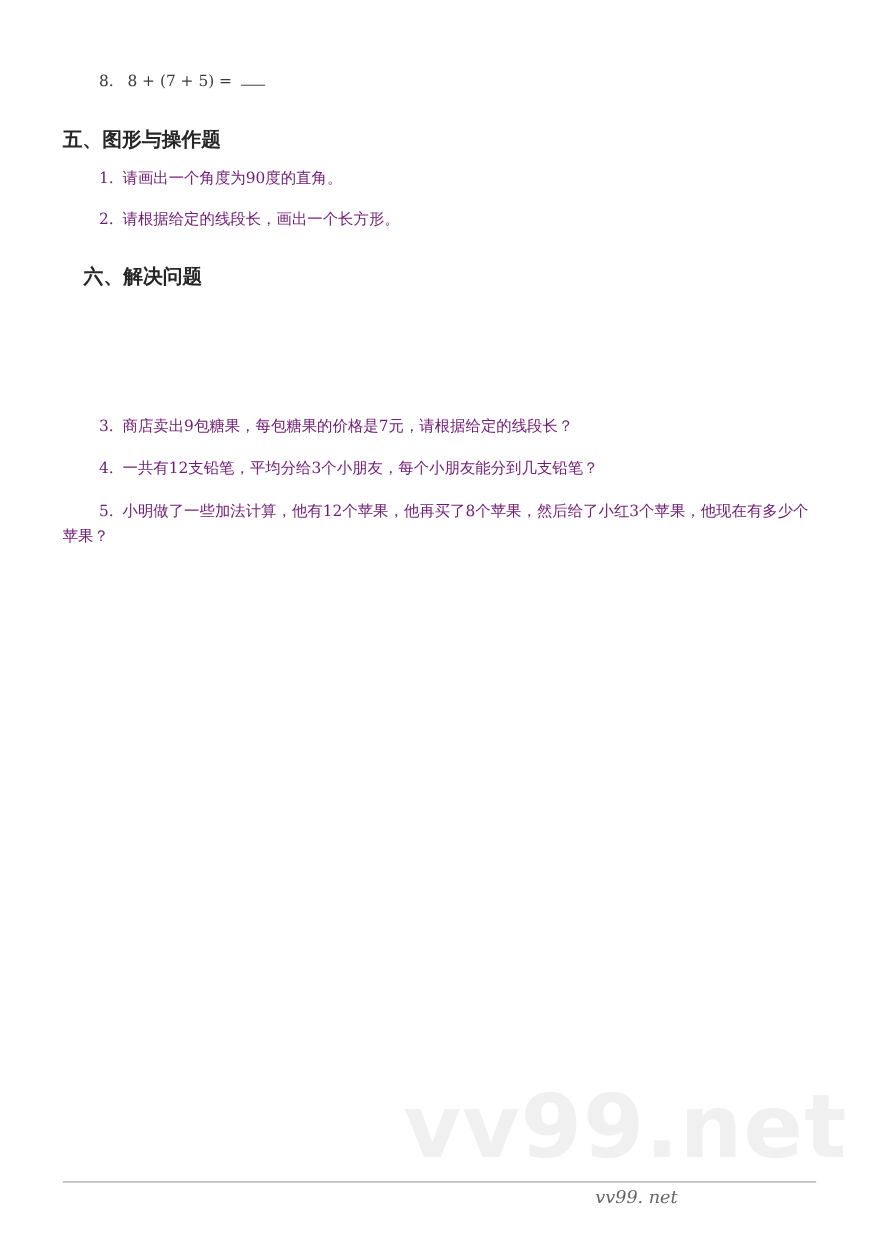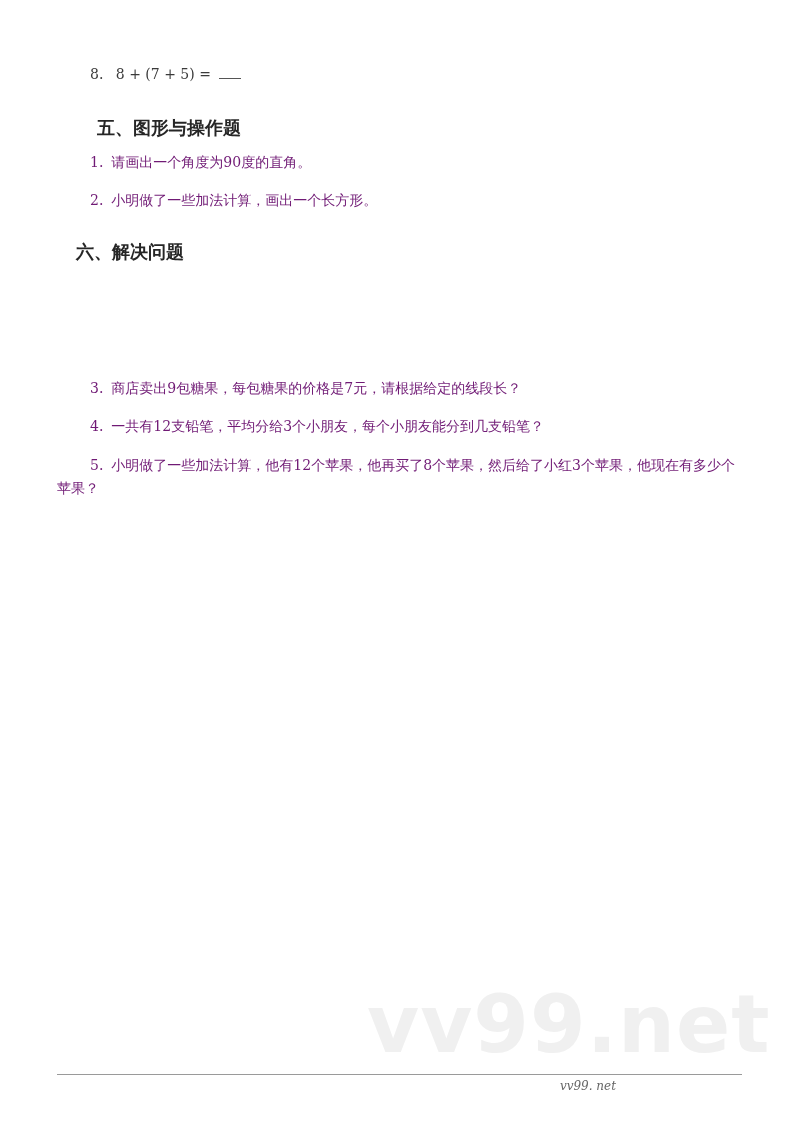--- a/index.html
+++ b/index.html
@@ -76,43 +76,43 @@
       width: 685px;
       height: 0;
       border-top: 1.5px solid #9a9a9a;
     }
     .footer-text {
       position: absolute;
       right: 60px;
       top: 1079px;
       font-family: "DejaVu Serif", "Liberation Serif", serif;
       font-style: italic;
-      font-size: 12px;
+      font-size: 16px;
       color: #666666;
       white-space: nowrap;
     }
   </style>
 </head>
 <body>
 
 <div class="page">
 
   <div class="line" style="left:90px; top:63px;">
     <span class="num">8.</span>
     <span>8 + (7 + 5) =</span>
     <span class="blank"></span>
   </div>
 
-  <div class="heading" style="top:116px;margin-left:40px;">五、图形与操作题</div>
+  <div class="heading" style="top:116px;">五、图形与操作题</div>
 
   <div class="item" style="top:151px;">
     <span class="num">1.</span><span>请画出一个角度为90度的直角。</span>
   </div>
   <div class="item" style="top:189px;">
-    <span class="num">2.</span><span>小明做了一些加法计算，画出一个长方形。</span>
+    <span class="num">2.</span><span>请根据给定的线段长，画出一个长方形。</span>
   </div>
 
   <div class="heading" style="top:240px;margin-left:19px;">六、解决问题</div>
 
   <div class="item" style="top:377px;">
     <span class="num">3.</span><span>商店卖出9包糖果，每包糖果的价格是7元，请根据给定的线段长？</span>
   </div>
   <div class="item" style="top:415px;">
     <span class="num">4.</span><span>一共有12支铅笔，平均分给3个小朋友，每个小朋友能分到几支铅笔？</span>
   </div>

